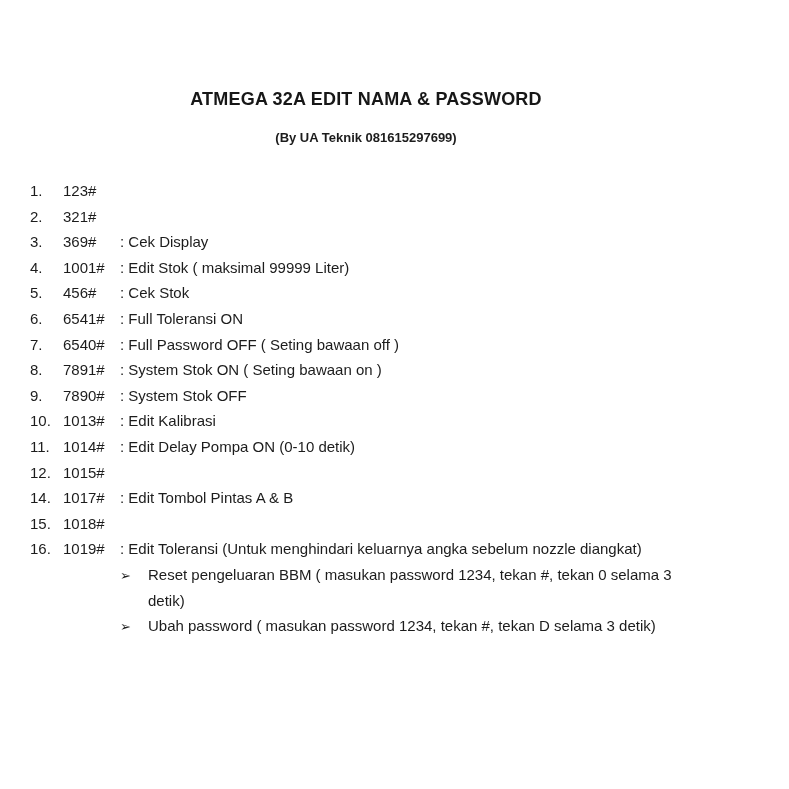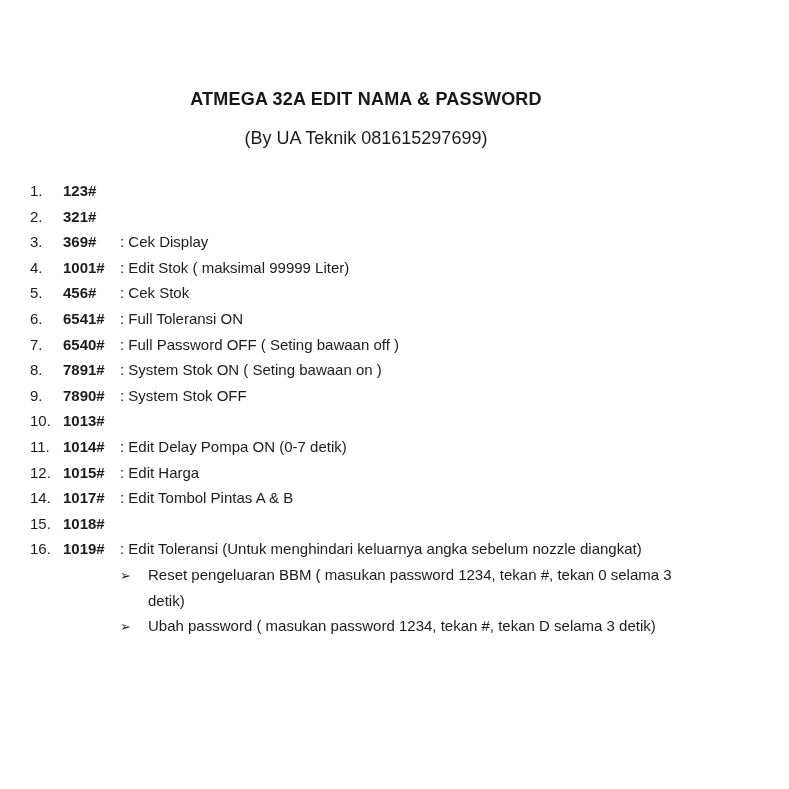--- a/index.html
+++ b/index.html
@@ -29,39 +29,39 @@
     font-size: 18px;
     line-height: 22px;
     font-weight: bold;
     text-align: center;
     color: #171717;
     letter-spacing: 0.2px;
   }
   .doc-subtitle {
     margin-top: 20px;
     margin-bottom: 32px;
-    font-size: 18px;
+    font-size: 13px;
     line-height: 16px;
     text-align: center;
     color: #1c1c1c;
+    font-weight: bold;
   }
   .list {
     font-size: 15px;
   }
   .row {
     display: flex;
     align-items: baseline;
     line-height: 25.6px;
   }
   .num {
     flex: 0 0 33px;
   }
   .code {
     flex: 0 0 57px;
-    font-weight: bold;
   }
   .desc {
     flex: 1 1 auto;
   }
   .bullets {
     margin-left: 90px;
     font-size: 15px;
   }
   .bullet-row {
     display: flex;
@@ -133,32 +133,32 @@
 
   <div class="row">
     <span class="num">9.</span>
     <span class="code">7890#</span>
     <span class="desc">: System Stok OFF</span>
   </div>
 
   <div class="row">
     <span class="num">10.</span>
     <span class="code">1013#</span>
+    <span class="desc">: Edit Kalibrasi</span>
   </div>
 
   <div class="row">
     <span class="num">11.</span>
     <span class="code">1014#</span>
-    <span class="desc">: Edit Delay Pompa ON (0-7 detik)</span>
+    <span class="desc">: Edit Delay Pompa ON (0-10 detik)</span>
   </div>
 
   <div class="row">
     <span class="num">12.</span>
     <span class="code">1015#</span>
-    <span class="desc">: Edit Harga</span>
   </div>
 
 
   <div class="row">
     <span class="num">14.</span>
     <span class="code">1017#</span>
     <span class="desc">: Edit Tombol Pintas A &amp; B</span>
   </div>
 
   <div class="row">

